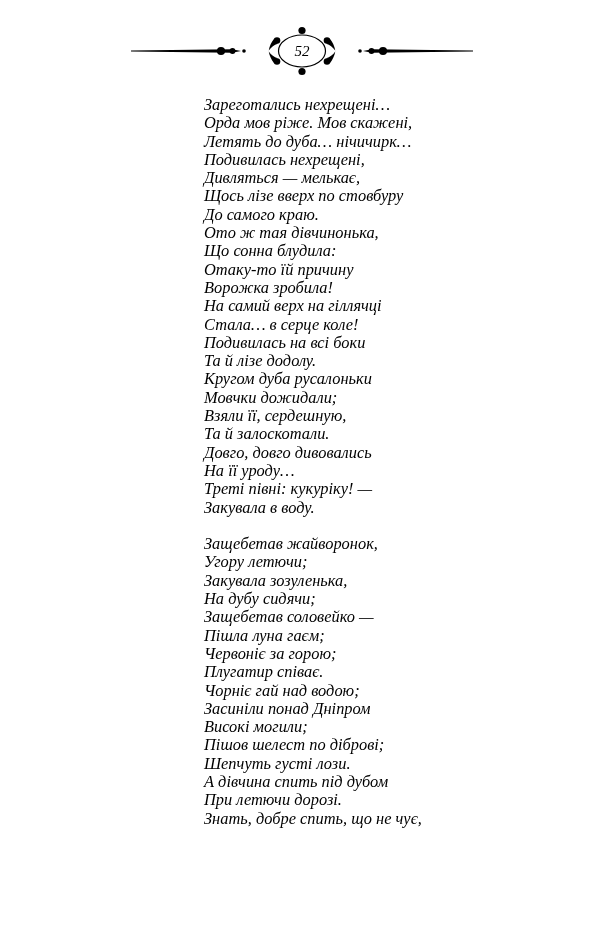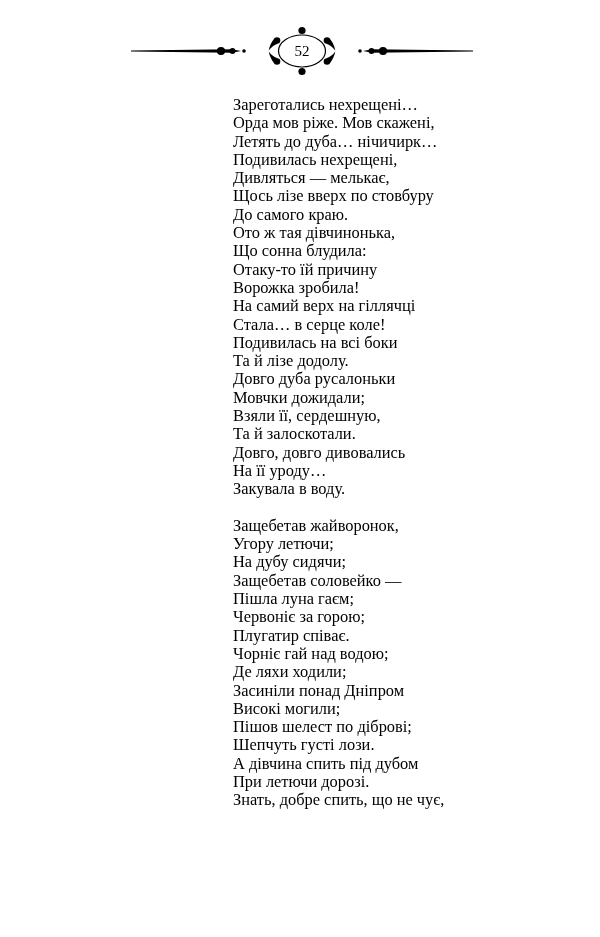--- a/index.html
+++ b/index.html
@@ -8,20 +8,21 @@
   body {
     background: var(--paper);
     font-family: "Liberation Serif", serif;
     overflow: hidden;
   }
   .page {
     position: relative;
     width: 600px;
     height: 937px;
     background: var(--paper);
+    font-style: italic;
   }
   .ornament {
     position: absolute;
     top: 0;
     left: 0;
     display: block;
   }
   .ornament .ink { fill: var(--ink); }
   .medallion {
     fill: var(--paper);
@@ -29,21 +30,21 @@
     stroke-width: 1.2;
   }
   .page-number {
     fill: var(--ink);
     font-family: "Liberation Serif", serif;
     font-size: 15px;
     text-anchor: middle;
   }
   .poem {
     position: absolute;
-    left: 233px;
+    left: 204px;
     top: 96px;
     color: var(--ink);
     font-size: 16.4px;
     line-height: 18.3px;
     font-weight: 400;
   }
   .stanza + .stanza { margin-top: 18.3px; }
   .line { white-space: pre; }
 </style>
 </head>
@@ -95,38 +96,39 @@
         <div class="line">Щось лізе вверх по стовбуру</div>
         <div class="line">До самого краю.</div>
         <div class="line">Ото ж тая дівчинонька,</div>
         <div class="line">Що сонна блудила:</div>
         <div class="line">Отаку-то їй причину</div>
         <div class="line">Ворожка зробила!</div>
         <div class="line">На самий верх на гіллячці</div>
         <div class="line">Стала… в серце коле!</div>
         <div class="line">Подивилась на всі боки</div>
         <div class="line">Та й лізе додолу.</div>
-        <div class="line">Довго дуба русалоньки</div>
+        <div class="line">Кругом дуба русалоньки</div>
         <div class="line">Мовчки дожидали;</div>
         <div class="line">Взяли її, сердешную,</div>
         <div class="line">Та й залоскотали.</div>
         <div class="line">Довго, довго дивовались</div>
         <div class="line">На її уроду…</div>
+        <div class="line">Треті півні: кукуріку! —</div>
         <div class="line">Закувала в воду.</div>
       </div>
       <div class="stanza">
         <div class="line">Защебетав жайворонок,</div>
         <div class="line">Угору летючи;</div>
+        <div class="line">Закувала зозуленька,</div>
         <div class="line">На дубу сидячи;</div>
         <div class="line">Защебетав соловейко —</div>
         <div class="line">Пішла луна гаєм;</div>
         <div class="line">Червоніє за горою;</div>
         <div class="line">Плугатир співає.</div>
         <div class="line">Чорніє гай над водою;</div>
-        <div class="line">Де ляхи ходили;</div>
         <div class="line">Засиніли понад Дніпром</div>
         <div class="line">Високі могили;</div>
         <div class="line">Пішов шелест по діброві;</div>
         <div class="line">Шепчуть густі лози.</div>
         <div class="line">А дівчина спить під дубом</div>
         <div class="line">При летючи дорозі.</div>
         <div class="line">Знать, добре спить, що не чує,</div>
       </div>
     </div>
 

